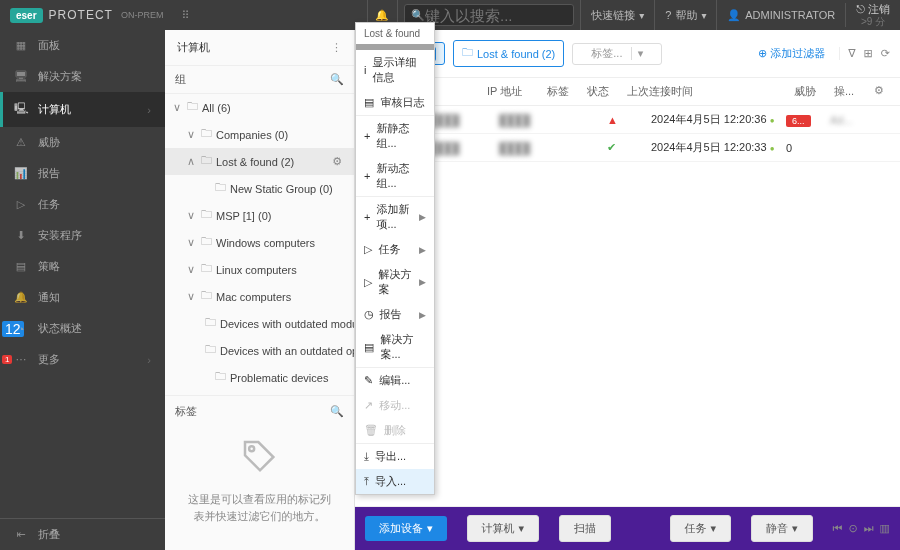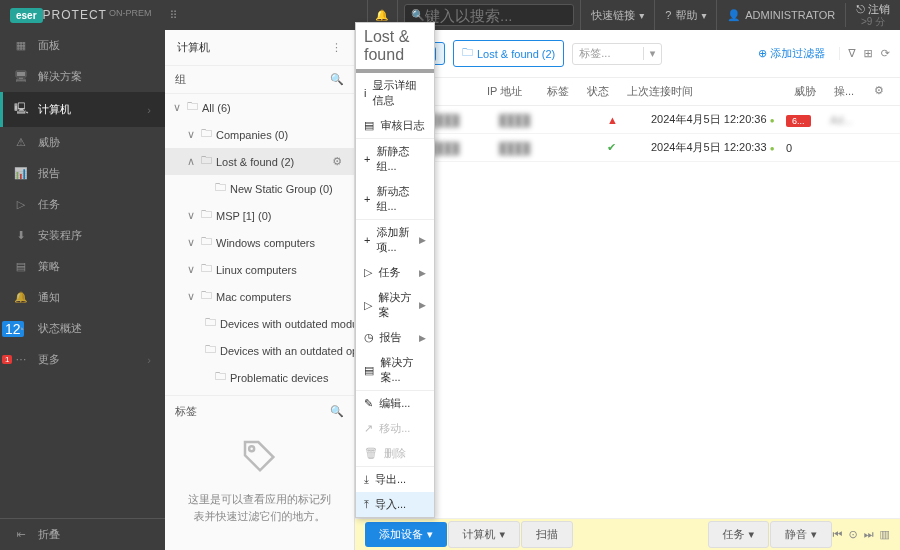--- a/index.html
+++ b/index.html
@@ -1,18 +1,18 @@
 <!DOCTYPE html>
 <html><head>
 <meta charset="utf-8">
 <style>
 *{box-sizing:border-box;margin:0;padding:0;font-family:Arial,"Microsoft YaHei",sans-serif;font-size:11px}
 body{width:900px;height:550px;overflow:hidden;background:#fff;color:#333}
 .topbar{height:30px;background:#3d3d3d;display:flex;align-items:center;color:#ccc}
-.logo{display:flex;align-items:flex-start;padding:0 10px;}
+.logo{display:flex;align-items:center;padding:0 10px;gap:6px}
 .logo-badge{background:#26a69a;color:#fff;font-weight:bold;padding:2px 6px;border-radius:3px;font-size:10px}
 .logo-text{font-size:12px;letter-spacing:1px}
 .logo-sub{font-size:9px;color:#888;margin-left:2px}
 .apps-icon{margin-left:8px;color:#888;cursor:pointer}
 .top-spacer{flex:1}
 .bell{color:#ffa726;padding:0 8px;border-left:1px solid #555;border-right:1px solid #555;height:100%;display:flex;align-items:center}
 .search-box{display:flex;align-items:center;background:#2d2d2d;border:1px solid #555;border-radius:3px;height:22px;width:170px;margin:0 6px;padding:0 6px}
 .search-box input{background:none;border:none;color:#aaa;flex:1;outline:none;font-size:15px}
 .search-box span{color:#777}
 .top-btn{padding:0 10px;height:100%;display:flex;align-items:center;border-left:1px solid #555;color:#bbb;cursor:pointer;gap:4px;font-size:10px}
@@ -42,21 +42,21 @@
 .fld{color:#888}
 .tags-panel{border-top:1px solid #eee;padding:8px 10px;color:#555}
 .tags-head{display:flex;align-items:center}
 .tags-head .s-icon{margin-left:auto;color:#888}
 .tags-body{text-align:center;padding:18px 8px;color:#888;font-size:10px;line-height:1.5}
 .tags-body svg{margin-bottom:10px}
 .content{flex:1;display:flex;flex-direction:column;position:relative;min-width:0}
 .toolbar{display:flex;align-items:center;padding:10px;gap:8px;border-bottom:1px solid #eee}
 .chip{border:1px solid #1e88e5;background:#e3f2fd;color:#1e88e5;border-radius:3px;padding:3px 8px;display:flex;align-items:center;gap:4px;font-size:10px}
 .chip .chk{background:#1e88e5;color:#fff;width:14px;height:14px;border-radius:2px;display:inline-flex;align-items:center;justify-content:center;font-size:9px}
-.tag-input{border:1px solid #ddd;border-radius:3px;height:22px;display:flex;align-items:center;padding:0 6px;color:#999;min-width:90px}
+.tag-input{border:1px solid #ddd;border-radius:3px;height:22px;display:flex;align-items:center;padding:0 18px;color:#999;min-width:90px}
 .tag-input .dd{margin-left:auto;border-left:1px solid #ddd;padding-left:6px}
 .add-filter{color:#1e88e5;margin-left:auto;cursor:pointer;display:flex;align-items:center;gap:3px;font-size:10px}
 .tool-icons{display:flex;gap:8px;color:#888;padding-left:8px;border-left:1px solid #eee;margin-left:6px}
 .adv-filter{text-align:center;padding:3px}
 .adv-filter span{color:#1e88e5;border:1px solid #1e88e5;border-radius:3px;padding:1px 10px;font-size:10px;cursor:pointer}
 .table{flex:1;overflow:auto}
 .thead{display:flex;border-bottom:1px solid #eee;padding:6px 8px;color:#666;font-size:10px;}
 .trow{display:flex;padding:6px 8px;border-bottom:1px solid #f3f3f3;align-items:center;gap:4px;font-size:10px}
 .col-chk{width:18px}
 .col-alert{width:16px;color:#888}
@@ -67,27 +67,27 @@
 .col-time{flex:1}
 .col-mod{width:40px}
 .col-upd{width:40px}
 .col-gear{width:18px;color:#888}
 .blur{color:transparent;text-shadow:0 0 5px #999}
 .warn{color:#e53935}
 .ok{color:#4caf50}
 .dot-g{color:#8bc34a;font-size:8px}
 .pill-red{background:#e53935;color:#fff;padding:1px 6px;border-radius:2px;font-size:9px}
 .ctx-menu{position:absolute;left:0;top:-8px;width:80px;background:#fff;border:1px solid #ccc;box-shadow:2px 2px 6px rgba(0,0,0,.2);z-index:10}
-.ctx-title{padding:5px 8px;color:#666;font-size:16px;border-bottom:4px solid #a3a3a3}
+.ctx-title{padding:5px 8px;color:#666;font-size:10px;border-bottom:6px solid #a3a3a3}
 .ctx-item{padding:5px 8px;display:flex;align-items:center;gap:6px;cursor:pointer;color:#333;font-size:10px}
 .ctx-item:hover,.ctx-item.hover{background:#e3f2fd}
 .ctx-item.disabled{color:#bbb}
 .ctx-sep{height:1px;background:#eee}
 .ctx-arrow{margin-left:auto;color:#888;font-size:9px}
-.footer{display:flex;align-items:center;padding:2px 10px;gap:1px;border-top:1px solid #eee;background:#fef9c3}
+.footer{display:flex;align-items:center;padding:8px 10px;gap:20px;border-top:1px solid #eee;background:#4c1d95}
 .btn{border-radius:3px;padding:5px 14px;cursor:pointer;font-size:11px;display:inline-flex;align-items:center;gap:4px}
 .btn-primary{background:#1e88e5;color:#fff}
 .btn-default{background:#eee;color:#555;border:1px solid #ddd}
 .foot-spacer{flex:1}
 .pager{display:flex;gap:6px;color:#888;align-items:center}
 </style>
 </head>
 <body>
 
 <div class="topbar">

